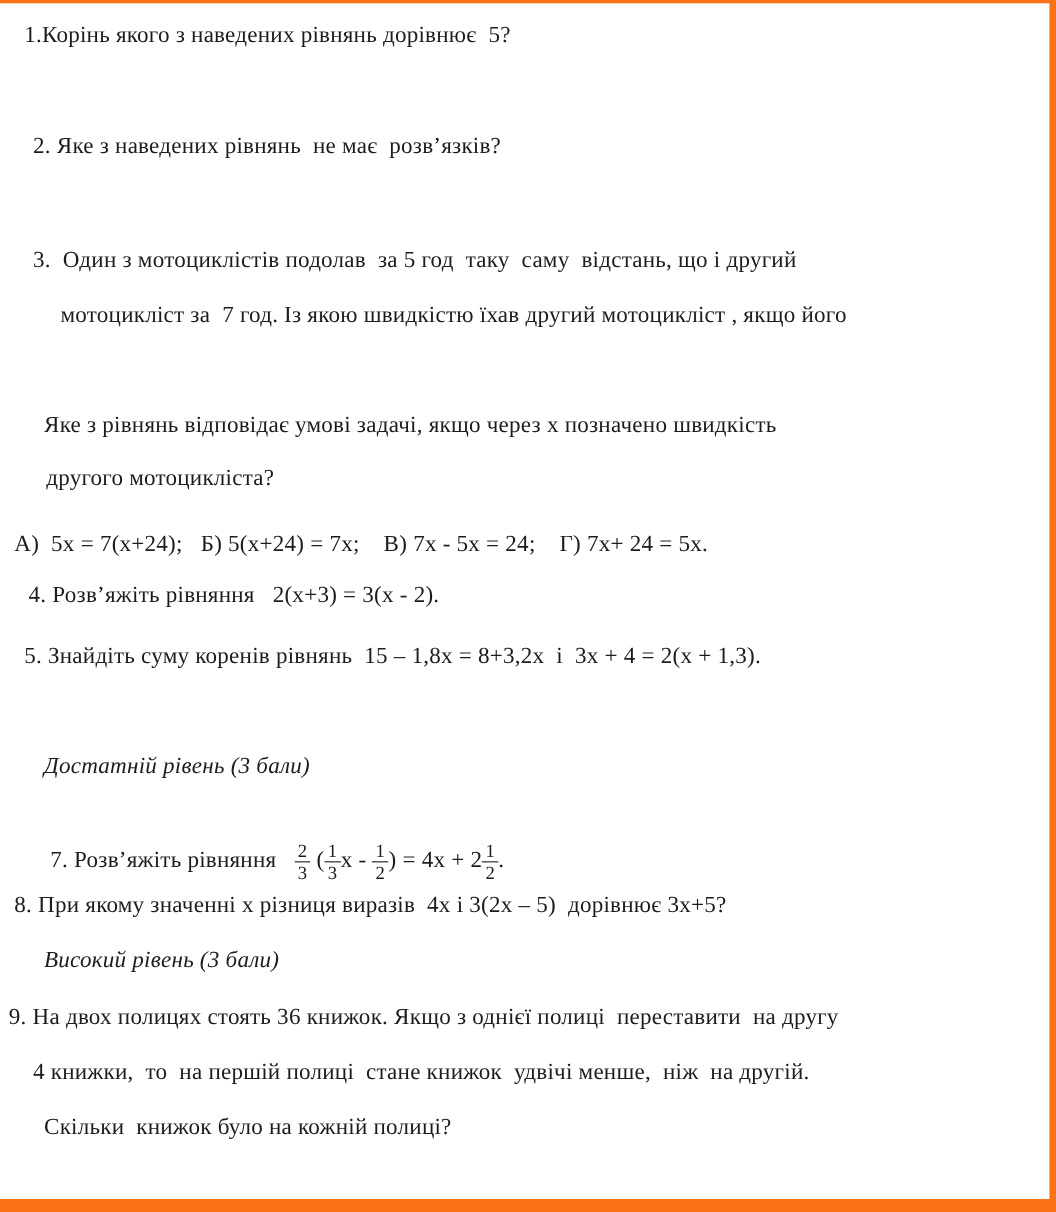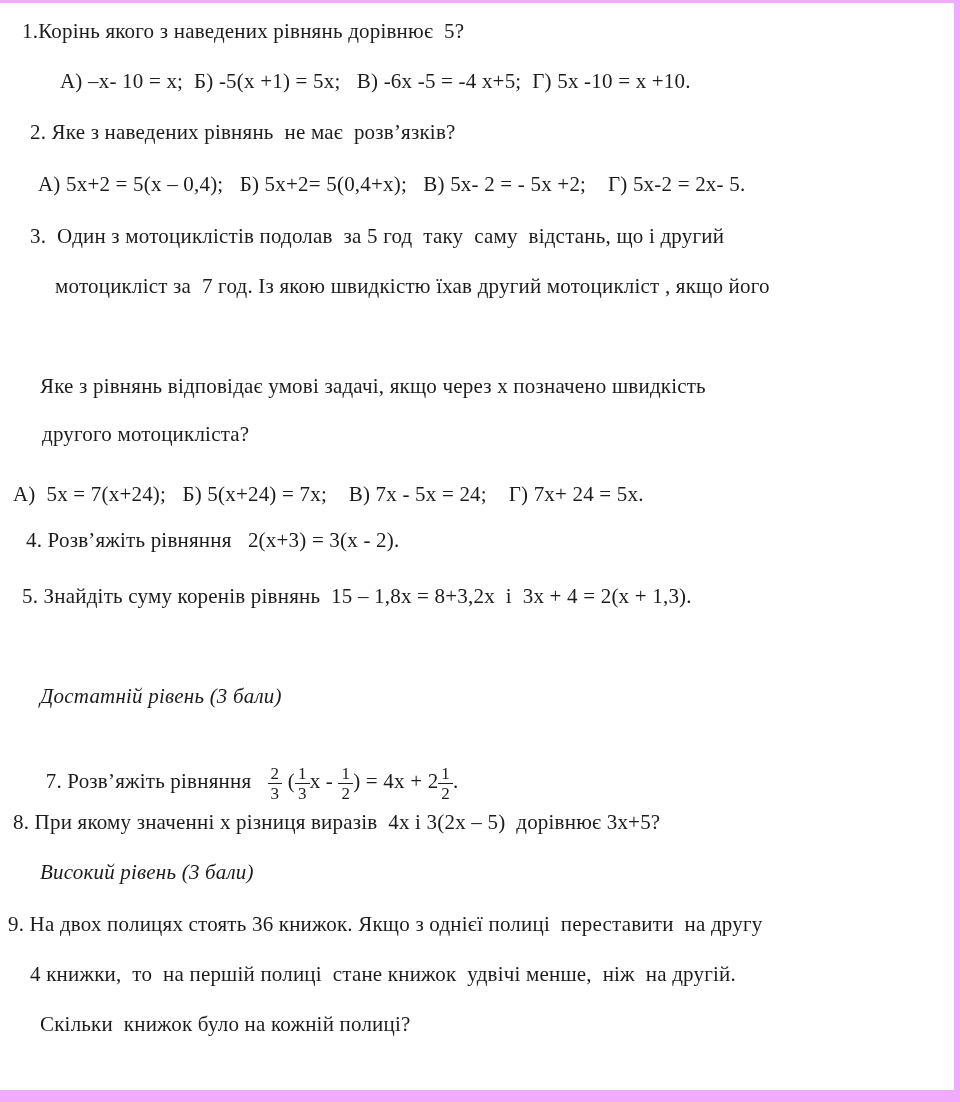--- a/index.html
+++ b/index.html
@@ -1,20 +1,20 @@
 <!DOCTYPE html>
 <html><head>
 <meta charset="utf-8">
 <style>
   html, body { margin: 0; padding: 0; background: #ffffff; }
   .scan {
     position: relative;
     width: 960px;
     height: 1102px;
-    background: #f0abfc;
+    background: #f97316;
     overflow: hidden;
     font-family: "Liberation Serif", "DejaVu Serif", serif;
     color: #1c1c1c;
   }
   .paper {
     position: absolute;
     top: 3px; left: 0px; right: 6px; bottom: 12px;
     background: #ffffff;
   }
   .content {
@@ -47,23 +47,21 @@
   }
 </style>
 </head>
 <body>
 
 <div class="scan">
   <div class="paper"></div>
   <div class="content">
 
     <div class="line" style="top:17px; left:22px">1.Корінь якого з наведених рівнянь дорівнює  5?</div>
-    <div class="line" style="top:67px; left:60px">А) –х- 10 = х;  Б) -5(х +1) = 5х;   В) -6х -5 = -4 х+5;  Г) 5х -10 = х +10.</div>
     <div class="line" style="top:118px; left:30px">2. Яке з наведених рівнянь  не має  розв’язків?</div>
-    <div class="line" style="top:170px; left:38px">А) 5х+2 = 5(х – 0,4);   Б) 5х+2= 5(0,4+х);   В) 5х- 2 = - 5х +2;    Г) 5х-2 = 2х- 5.</div>
     <div class="line" style="top:222px; left:30px">3.  Один з мотоциклістів подолав  за 5 год  таку  саму  відстань, що і другий</div>
     <div class="line" style="top:272px; left:55px">мотоцикліст за  7 год. Із якою швидкістю їхав другий мотоцикліст , якщо його</div>
     <div class="line" style="top:372px; left:40px">Яке з рівнянь відповідає умові задачі, якщо через х позначено швидкість</div>
     <div class="line" style="top:420px; left:42px">другого мотоцикліста?</div>
     <div class="line" style="top:480px; left:13px">А)  5х = 7(х+24);   Б) 5(х+24) = 7х;    В) 7х - 5х = 24;    Г) 7х+ 24 = 5х.</div>
     <div class="line" style="top:526px; left:26px">4. Розв’яжіть рівняння   2(х+3) = 3(х - 2).</div>
     <div class="line" style="top:582px; left:22px">5. Знайдіть суму коренів рівнянь  15 – 1,8х = 8+3,2х  і  3х + 4 = 2(х + 1,3).</div>
     <div class="line italic" style="top:682px; left:40px">Достатній рівень (3 бали)</div>
 
     <div class="line" style="top:736px; left:13px">

